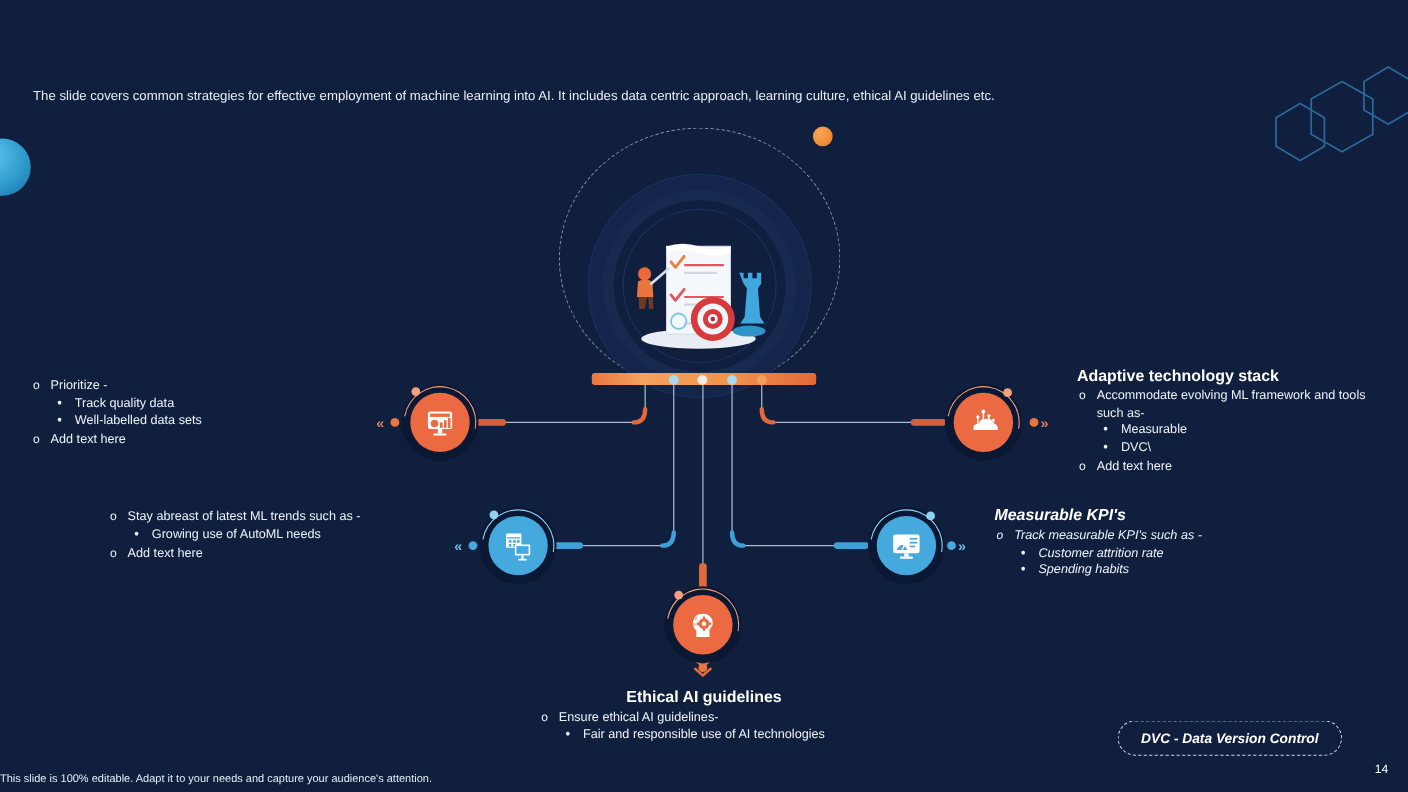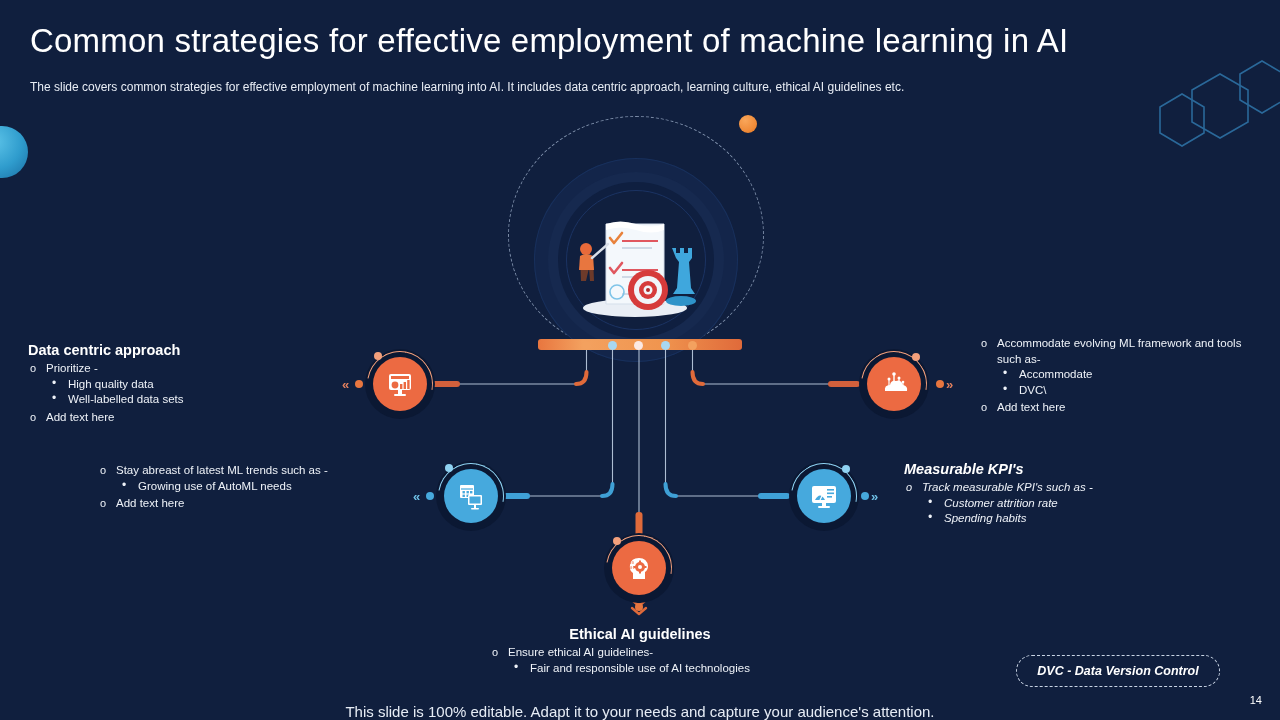--- a/index.html
+++ b/index.html
@@ -112,22 +112,22 @@
   .lvl2 .mk { position: absolute; left: 24px; top: -1px; font-size: 12px; }
 
   
   .badge {
     position: absolute; left: 1016px; top: 655px; width: 204px; height: 32px;
     border: 1px dashed #c9d4e4; border-radius: 16px;
     display: flex; align-items: center; justify-content: center;
     font-size: 12.5px; font-weight: 700; font-style: italic; color: #ffffff;
   }
   .footer-note {
-    position: absolute; left: 0; top: 703px; width: 1280px; text-align: center;
-    font-size: 15px; color: #e6ecf5;
+    position: absolute; left: 0; top: 703px; width: 1280px; text-align: left;
+    font-size: 10px; color: #e6ecf5;
   }
   .page-num {
     position: absolute; right: 18px; top: 694px; font-size: 11px; color: #ffffff;
   }
 </style>
 </head>
 <body>
 
 <div id="slide">
 
@@ -138,21 +138,20 @@
       <g fill="none" stroke="#2a6899" stroke-width="1.6">
         <polygon points="30,55 52,42 74,55 74,81 52,94 30,81"></polygon>
         <polygon points="62,38 90,22 118,38 118,70 90,86 62,70"></polygon>
         <polygon points="110,22 132,9 154,22 154,48 132,61 110,48"></polygon>
       </g>
     </svg>
   </div>
 
   <div class="orange-dot-top"></div>
 
-  <div class="title">Common strategies for effective employment of machine learning in AI</div>
   <div class="subtitle">The slide covers common strategies for effective employment of machine learning into AI. It includes data centric approach, learning culture, ethical AI guidelines etc.</div>
 
   <div class="hub">
     <div class="hub-dashed"></div>
     <div class="hub-ring-outer"></div>
     <div class="hub-ring-mid"></div>
     <div class="hub-ring-inner"></div>
 
     <div class="hub-art">
       <svg width="150" height="150" viewBox="0 0 150 150">
@@ -319,30 +318,30 @@
         </g>
         <text x="5" y="11" font-size="4" fill="#ec6a42" font-family="monospace">10</text>
         <text x="6" y="16" font-size="4" fill="#ec6a42" font-family="monospace">01</text>
       </svg>
     </div>
     <div class="node-minidot" style="left:9px; top:4px; background:#f3a07c;"></div>
     <div class="node-minidot" style="left:31px; top:70px; background:#e8763f;"></div>
   </div>
 
   <div class="blk" style="left:28px; top:342px; width:300px;">
-    <h3>Data centric approach</h3>
     <div class="lvl1"><span class="mk">o</span><span>Prioritize -</span></div>
-    <div class="lvl2"><span class="mk">•</span><span>High quality data</span></div>
+    <div class="lvl2"><span class="mk">•</span><span>Track quality data</span></div>
     <div class="lvl2"><span class="mk">•</span><span>Well-labelled data sets</span></div>
     <div class="lvl1"><span class="mk">o</span><span>Add text here</span></div>
   </div>
 
   <div class="blk" style="left:979px; top:334px; width:282px;">
+    <h3>Adaptive technology stack</h3>
     <div class="lvl1"><span class="mk">o</span><span>Accommodate evolving  ML framework  and tools such as-</span></div>
-    <div class="lvl2"><span class="mk">•</span><span>Accommodate</span></div>
+    <div class="lvl2"><span class="mk">•</span><span>Measurable</span></div>
     <div class="lvl2"><span class="mk">•</span><span>DVC\</span></div>
     <div class="lvl1"><span class="mk">o</span><span>Add text here</span></div>
   </div>
 
   <div class="blk" style="left:98px; top:461px; width:300px;">
     <div class="lvl1"><span class="mk">o</span><span>Stay abreast of latest ML trends  such as -</span></div>
     <div class="lvl2"><span class="mk">•</span><span>Growing use of AutoML needs</span></div>
     <div class="lvl1"><span class="mk">o</span><span>Add text here</span></div>
   </div>
 

